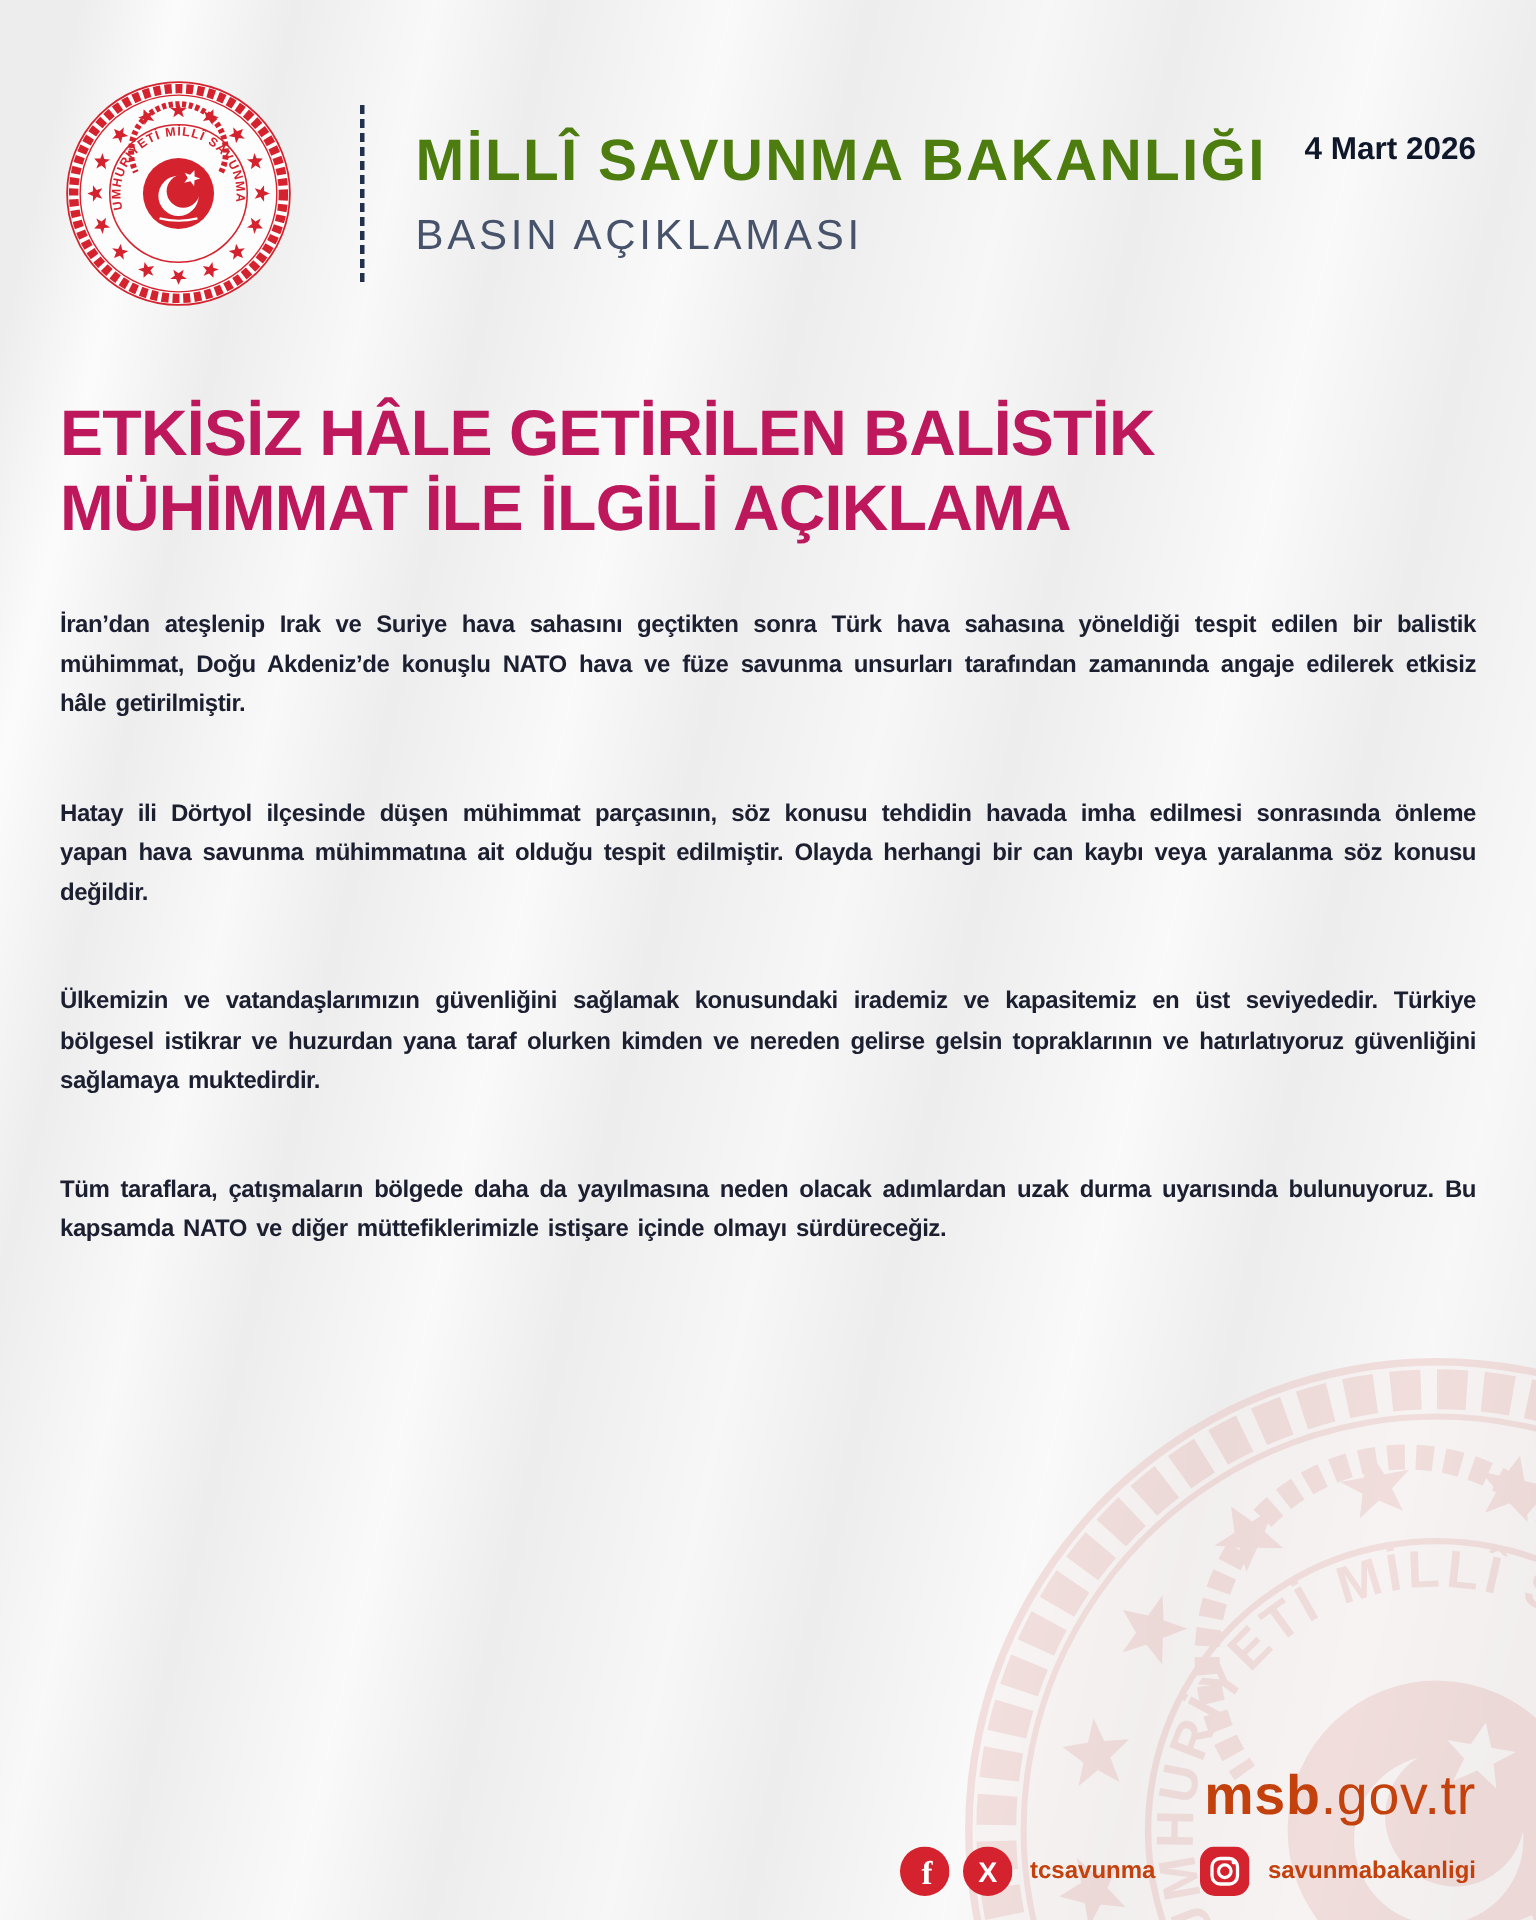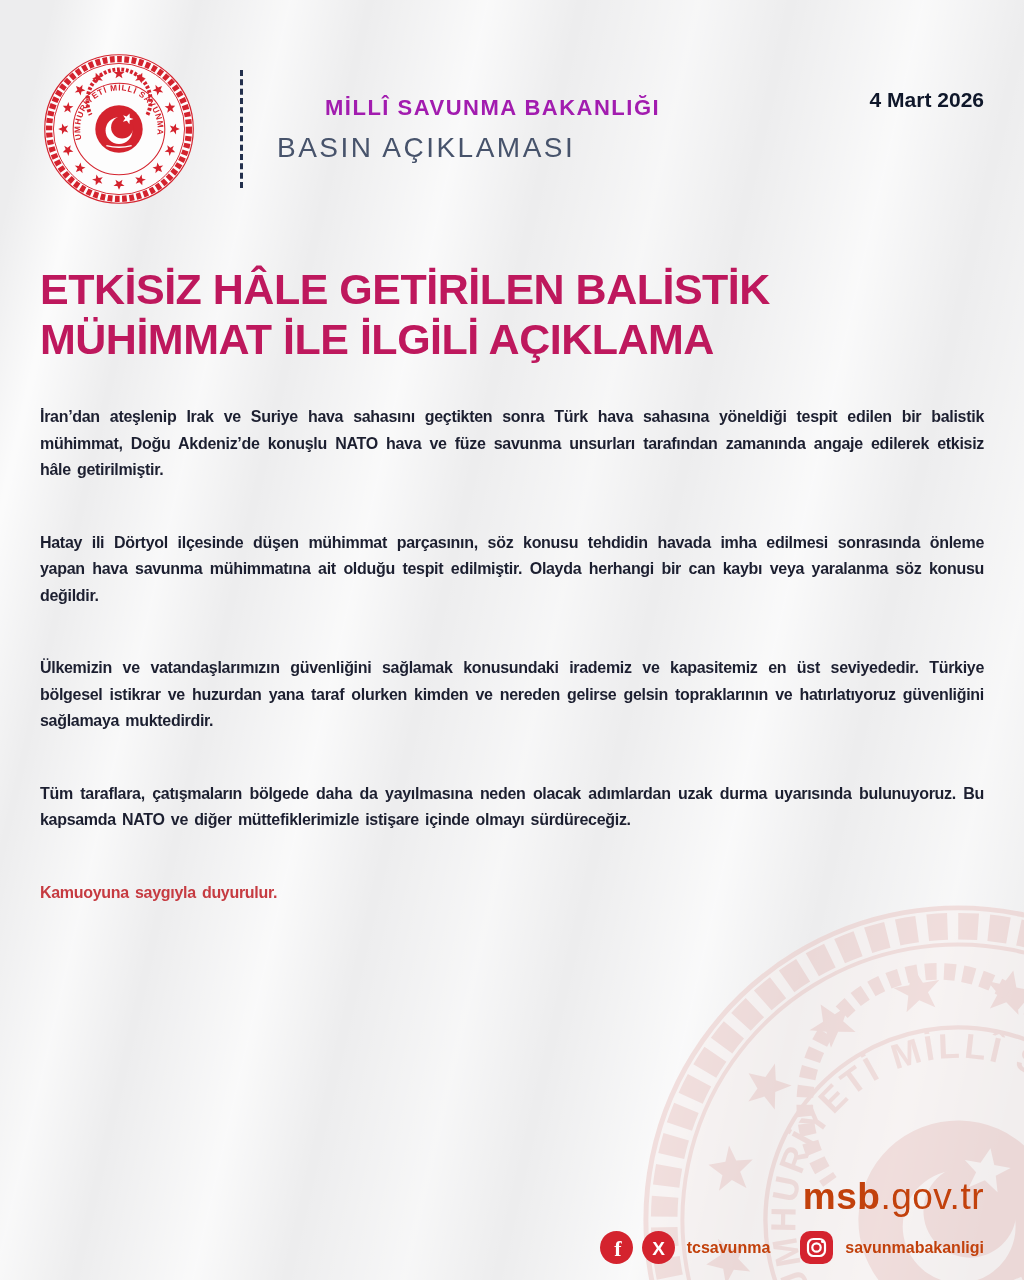--- a/index.html
+++ b/index.html
@@ -34,22 +34,22 @@
     position: absolute; top: 50px; left: 40px; right: 40px;
     display: flex; align-items: center;
   }
   .logo { width: 158px; height: 158px; flex: 0 0 auto; }
   .divider {
     height: 118px; width: 0;
     border-left: 3px dashed #23304d;
     margin: 0 34px 0 42px;
   }
   .ministry-title {
-    font-size: 22px; font-weight: 700; color: #a21caf;
-    letter-spacing: 1.5px; margin-bottom: 11px; white-space: nowrap; margin-left: 48px;
+    font-size: 39px; font-weight: 700; color: #4d7c0f;
+    letter-spacing: 1.5px; margin-bottom: 11px; white-space: nowrap;
   }
   .press-label {
     font-size: 28px; font-weight: 400; color: #47536b;
     letter-spacing: 2.5px; white-space: nowrap;
   }
   .date {
     position: absolute; top: 88px; right: 40px;
     font-size: 21px; font-weight: 700; color: #0f172a;
   }
   
@@ -179,21 +179,20 @@
 <div class="title-block">
   <div>ETKİSİZ HÂLE GETİRİLEN BALİSTİK</div>
   <div>MÜHİMMAT İLE İLGİLİ AÇIKLAMA</div>
 </div>
 
 <div class="body-block">
   <p>İran’dan ateşlenip Irak ve Suriye hava sahasını geçtikten sonra Türk hava sahasına yöneldiği tespit edilen bir balistik mühimmat, Doğu Akdeniz’de konuşlu NATO hava ve füze savunma unsurları tarafından zamanında angaje edilerek etkisiz hâle getirilmiştir.</p>
   <p>Hatay ili Dörtyol ilçesinde düşen mühimmat parçasının, söz konusu tehdidin havada imha edilmesi sonrasında önleme yapan hava savunma mühimmatına ait olduğu tespit edilmiştir. Olayda herhangi bir can kaybı veya yaralanma söz konusu değildir.</p>
   <p>Ülkemizin ve vatandaşlarımızın güvenliğini sağlamak konusundaki irademiz ve kapasitemiz en üst seviyededir. Türkiye bölgesel istikrar ve huzurdan yana taraf olurken kimden ve nereden gelirse gelsin topraklarının ve hatırlatıyoruz güvenliğini sağlamaya muktedirdir.</p>
   <p>Tüm taraflara, çatışmaların bölgede daha da yayılmasına neden olacak adımlardan uzak durma uyarısında bulunuyoruz. Bu kapsamda NATO ve diğer müttefiklerimizle istişare içinde olmayı sürdüreceğiz.</p>
-  <p class="closing">Kamuoyuna saygıyla duyurulur.</p>
 </div>
 
 <div class="footer">
   <div class="website"><span class="w-bold">msb</span><span class="w-rest">.gov.tr</span></div>
   <div class="social-row">
     <svg width="33" height="33" viewBox="0 0 33 33">
       <circle cx="16.5" cy="16.5" r="16.5" fill="#d4232e"></circle>
       <text x="18" y="25" text-anchor="middle" font-size="22" font-weight="bold" fill="#ffffff" font-family="Liberation Serif, serif">f</text>
     </svg>
     <svg class="icon-gap" width="33" height="33" viewBox="0 0 33 33">

